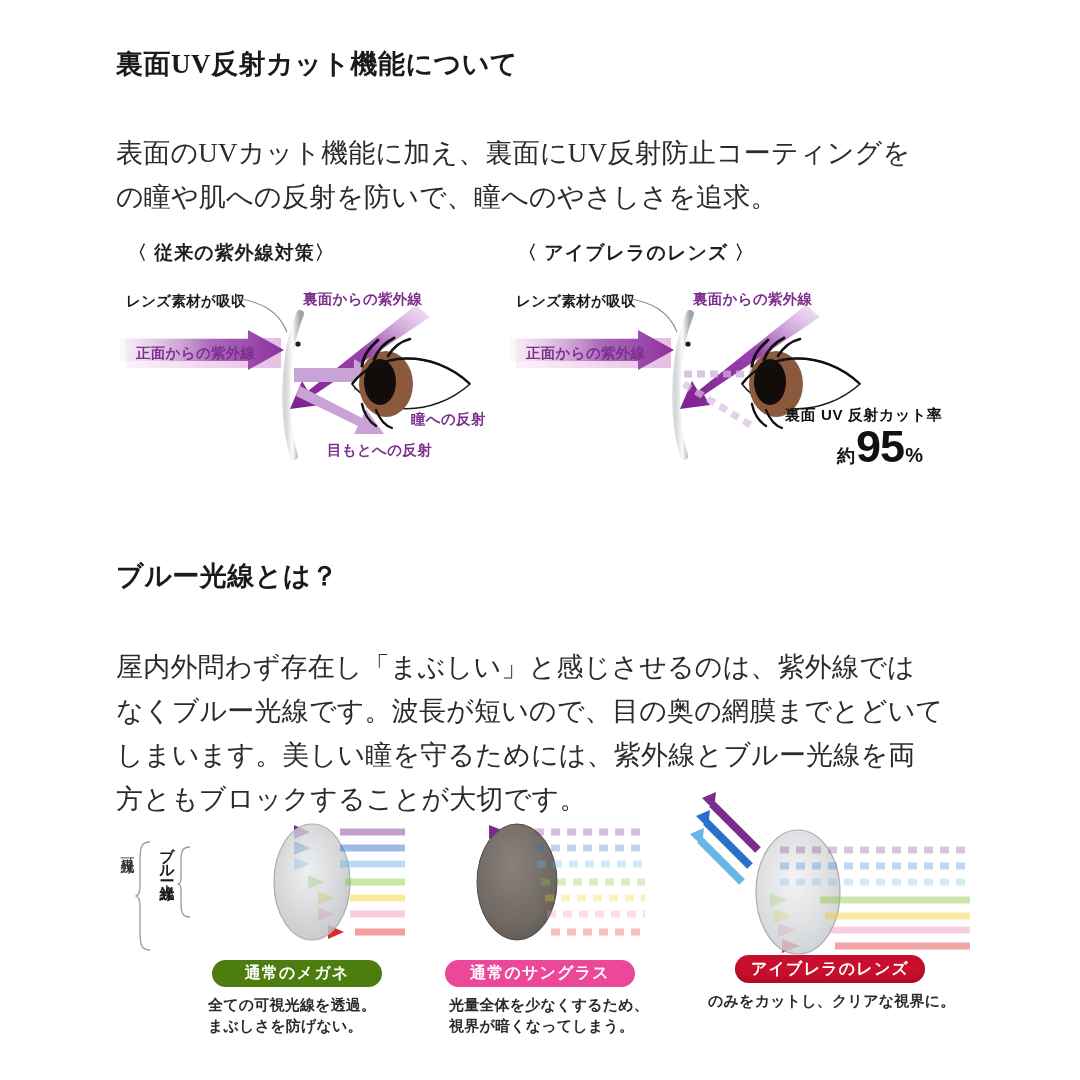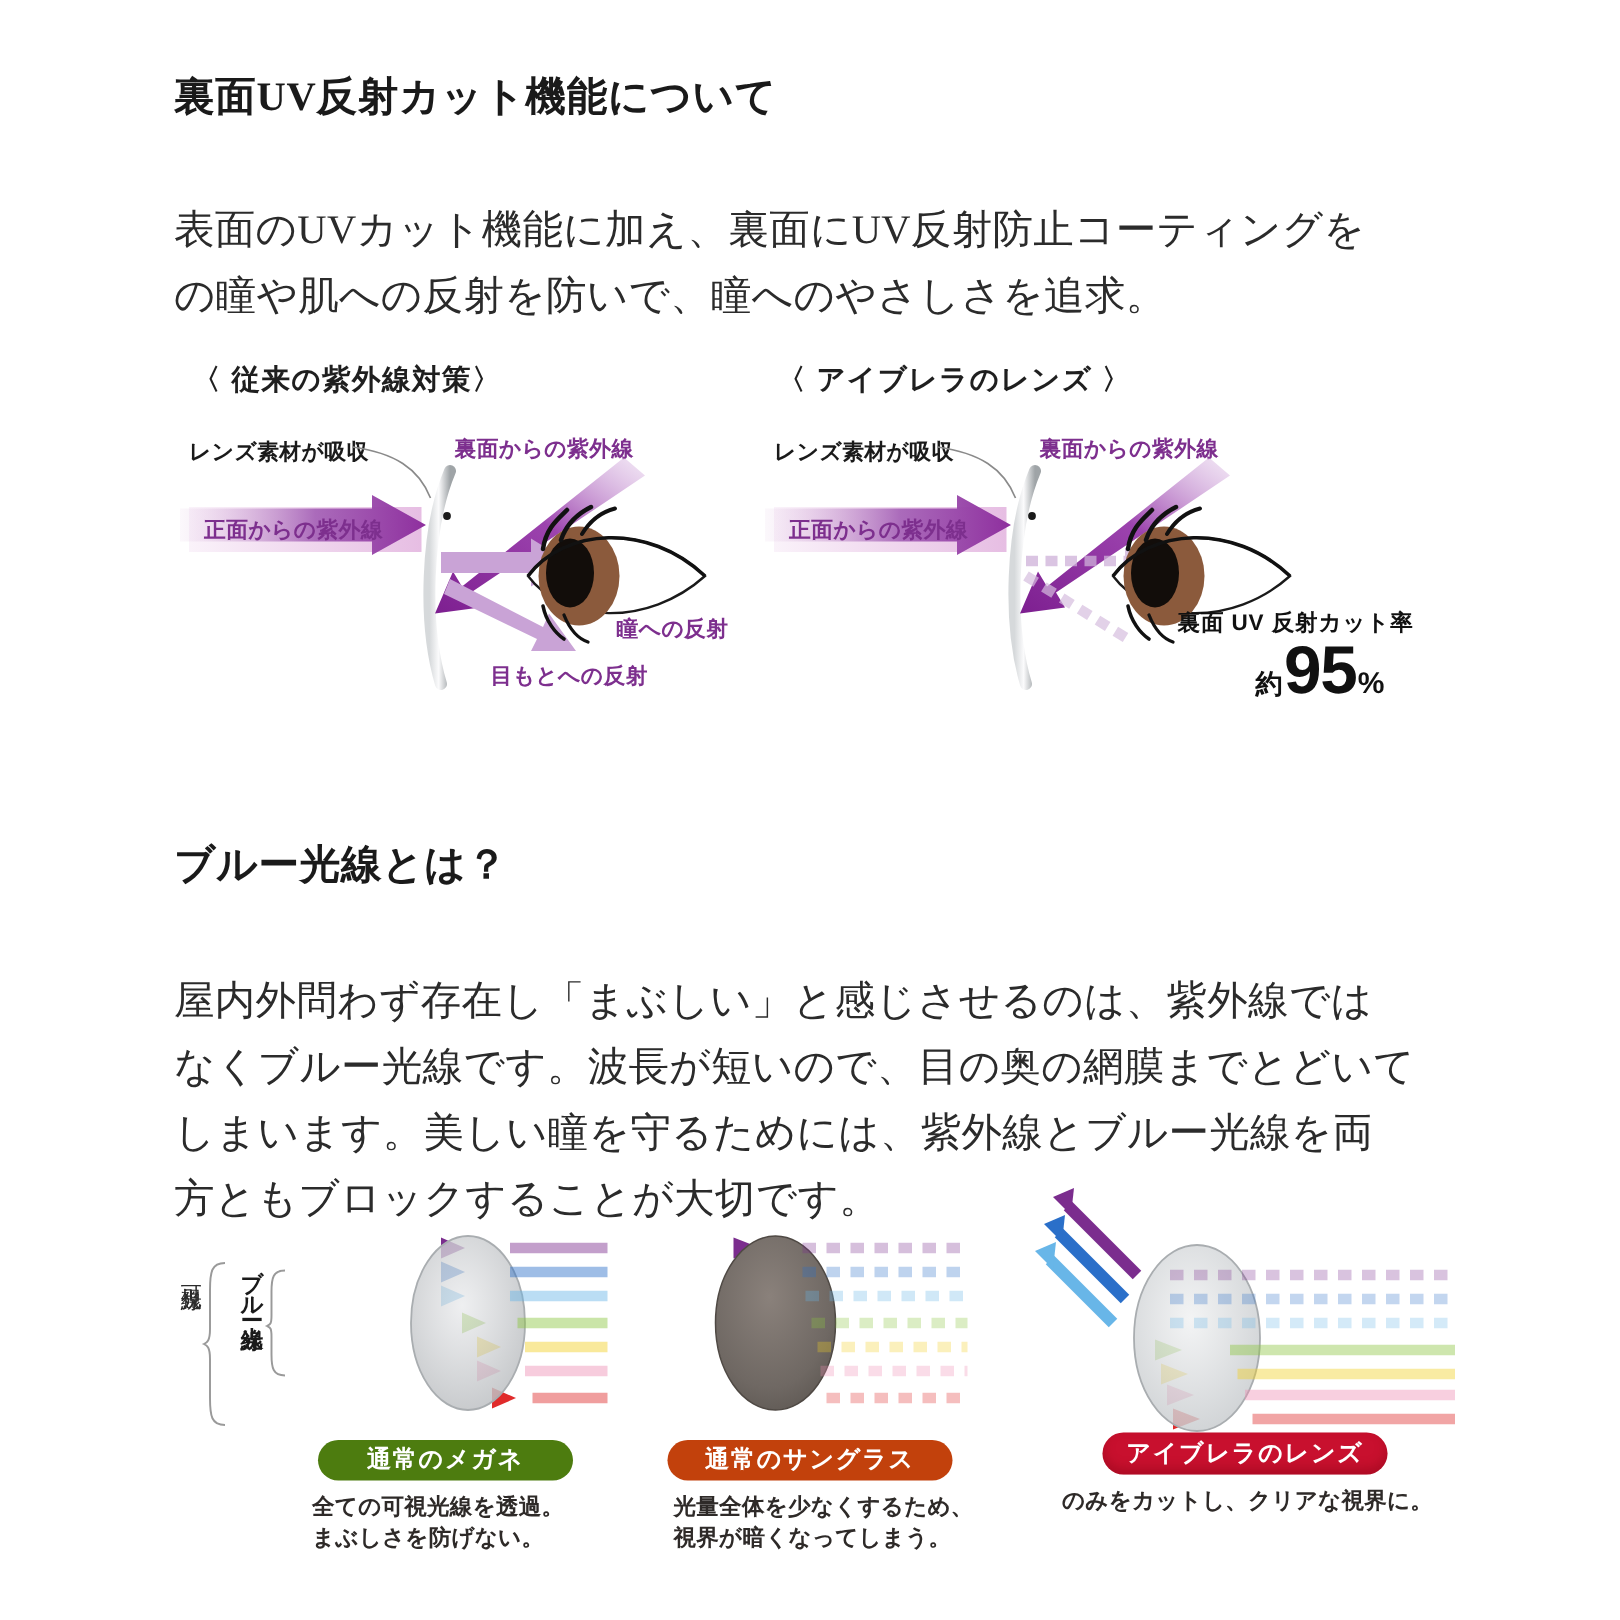--- a/index.html
+++ b/index.html
@@ -453,21 +453,21 @@
         <line x1="140" y1="12" x2="250" y2="12" stroke="#7b2d8e"></line>
         <line x1="140" y1="28" x2="250" y2="28" stroke="#2a6fc9"></line>
         <line x1="142" y1="44" x2="250" y2="44" stroke="#68b6e8"></line>
         <line x1="146" y1="62" x2="250" y2="62" stroke="#8cc63f"></line>
         <line x1="150" y1="78" x2="250" y2="78" stroke="#f2d024"></line>
         <line x1="152" y1="94" x2="250" y2="94" stroke="#ef8fb4"></line>
         <line x1="156" y1="112" x2="250" y2="112" stroke="#e02b2b"></line>
       </g>
     </svg>
 
-    <div class="pill" style="left:30px; top:140px; width:190px; height:27px; background:#c2410c;">通常のサングラス</div>
+    <div class="pill" style="left:30px; top:140px; width:190px; height:27px; background:#ec4899;">通常のサングラス</div>
 
     <div class="caption" style="left:34px; top:174px;">
       <span>光量全体を少なくするため、</span>
       <span>視界が暗くなってしまう。</span>
     </div>
   </div>
 
   <div class="bl-panel" style="left:690px; top:782px; width:290px; height:270px;">
     <svg style="position:absolute; left:-10px; top:0;" width="300" height="175">
       <defs>

